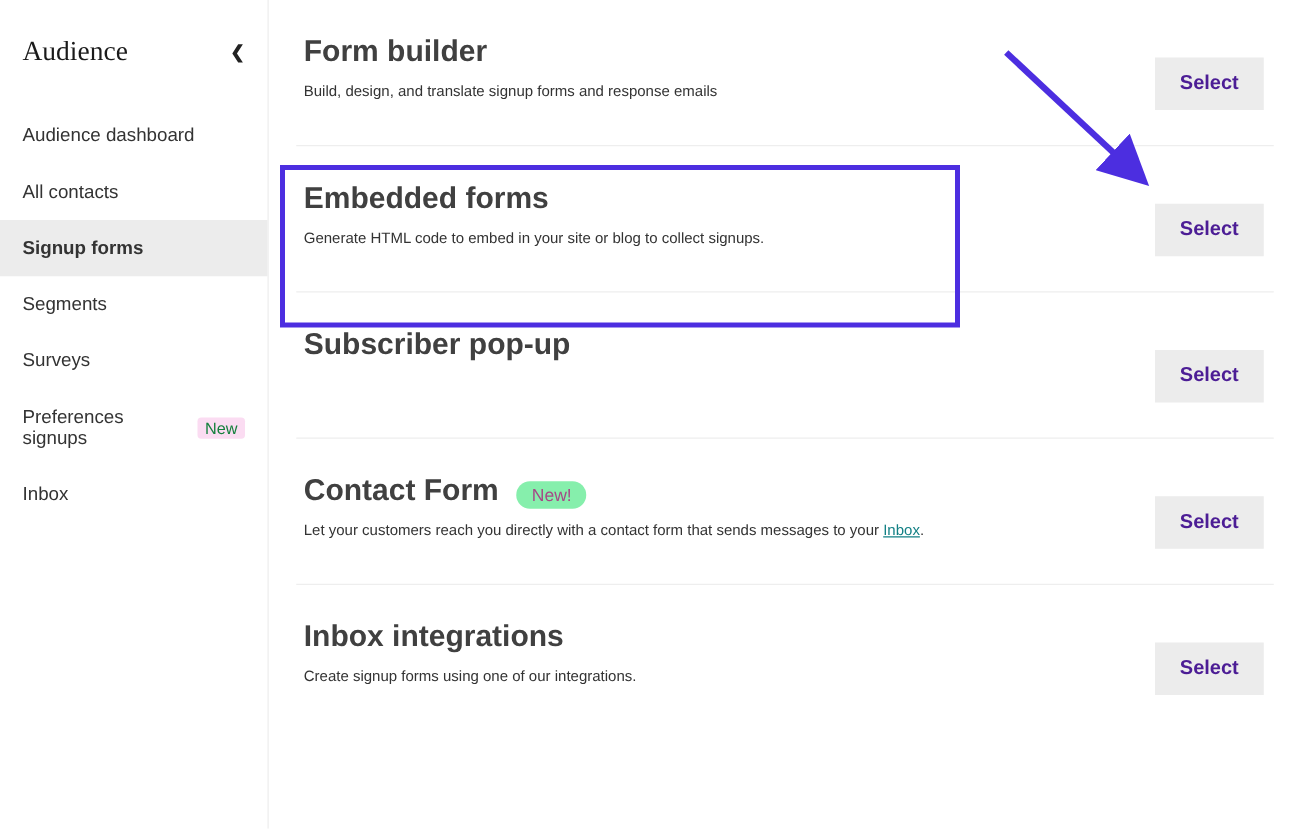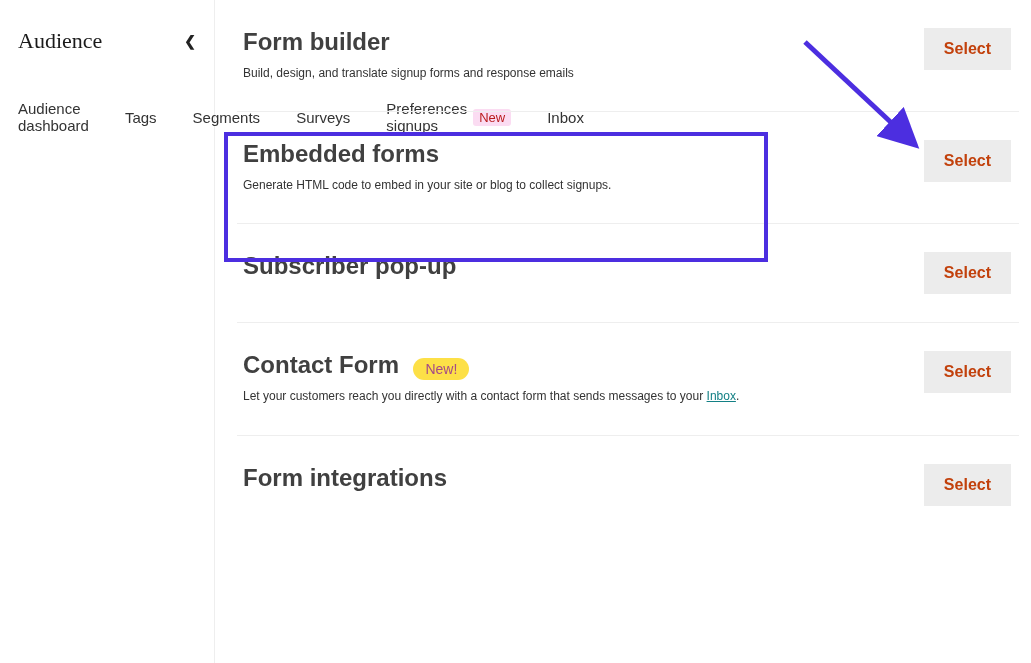--- a/index.html
+++ b/index.html
@@ -36,39 +36,39 @@
     color: #1a1a1a;
   }
   .chevron {
     font-size: 14px;
     font-weight: 700;
     color: #222;
     cursor: pointer;
   }
   .sidebar-nav {
     display: flex;
-    flex-direction: row;
+    flex-direction: column;
     padding-top: 10px;
   }
   .sidebar-item {
     padding: 14px 18px;
     font-size: 15px;
     color: #333;
     cursor: pointer;
     display: flex;
     align-items: center;
   }
   .sidebar-item.active {
     background: #ececec;
     font-weight: 600;
   }
   .badge-new {
     display: inline-block;
     background: #fbdcf2;
-    color: #b91c1c;
+    color: #15803d;
     font-size: 13px;
     padding: 1px 6px;
     border-radius: 3px;
     margin-left: 6px;
     font-weight: 400;
   }
   
   .main {
     flex: 1;
     overflow-y: auto;
@@ -96,38 +96,38 @@
     font-size: 12px;
     color: #333;
     line-height: 1.6;
   }
   .card-desc a {
     color: #138085;
     text-decoration: underline;
   }
   .pill-new {
     display: inline-block;
-    background: #fde047;
+    background: #86efac;
     color: #a54a87;
     font-size: 14px;
     padding: 3px 12px;
     border-radius: 14px;
     margin-left: 10px;
     vertical-align: middle;
   }
   .select-btn {
     background: #ececec;
     border: none;
     font-size: 16px;
     font-weight: 600;
-    color: #c2410c;
+    color: #4c1d95;
     padding: 12px 20px;
     cursor: pointer;
     flex-shrink: 0;
-    margin-top: 0;
+    margin-top: 18px;
   }
   
   .highlight-box {
     position: absolute;
     border: 4px solid #4c2ee0;
     pointer-events: none;
   }
   
   .arrow-svg {
     position: absolute;
@@ -142,21 +142,24 @@
   <aside class="sidebar">
     <div class="sidebar-header">
       <span class="sidebar-title">Audience</span>
       <span class="chevron">❮</span>
     </div>
     <nav class="sidebar-nav">
       <div class="sidebar-item">
         <span>Audience dashboard</span>
       </div>
       <div class="sidebar-item">
-        <span>Tags</span>
+        <span>All contacts</span>
+      </div>
+      <div class="sidebar-item active">
+        <span>Signup forms</span>
       </div>
       <div class="sidebar-item">
         <span>Segments</span>
       </div>
       <div class="sidebar-item">
         <span>Surveys</span>
       </div>
       <div class="sidebar-item">
         <span>Preferences signups</span>
         <span class="badge-new">New</span>
@@ -200,21 +203,22 @@
         </div>
         <div class="card-desc">
           <span>Let your customers reach you directly with a contact form that sends messages to your </span><a href="#">Inbox</a><span>.</span>
         </div>
       </div>
       <button class="select-btn">Select</button>
     </div>
 
     <div class="card">
       <div class="card-body">
-        <div class="card-title">Form integrations</div>
+        <div class="card-title">Inbox integrations</div>
+        <div class="card-desc">Create signup forms using one of our integrations.</div>
       </div>
       <button class="select-btn">Select</button>
     </div>
 
   </main>
 </div>
 
 <div class="highlight-box" style="left:224px; top:132px; width:544px; height:130px;"></div>
 
 <svg class="arrow-svg" style="left:790px; top:30px; width:150px; height:130px;" viewBox="0 0 150 130">

